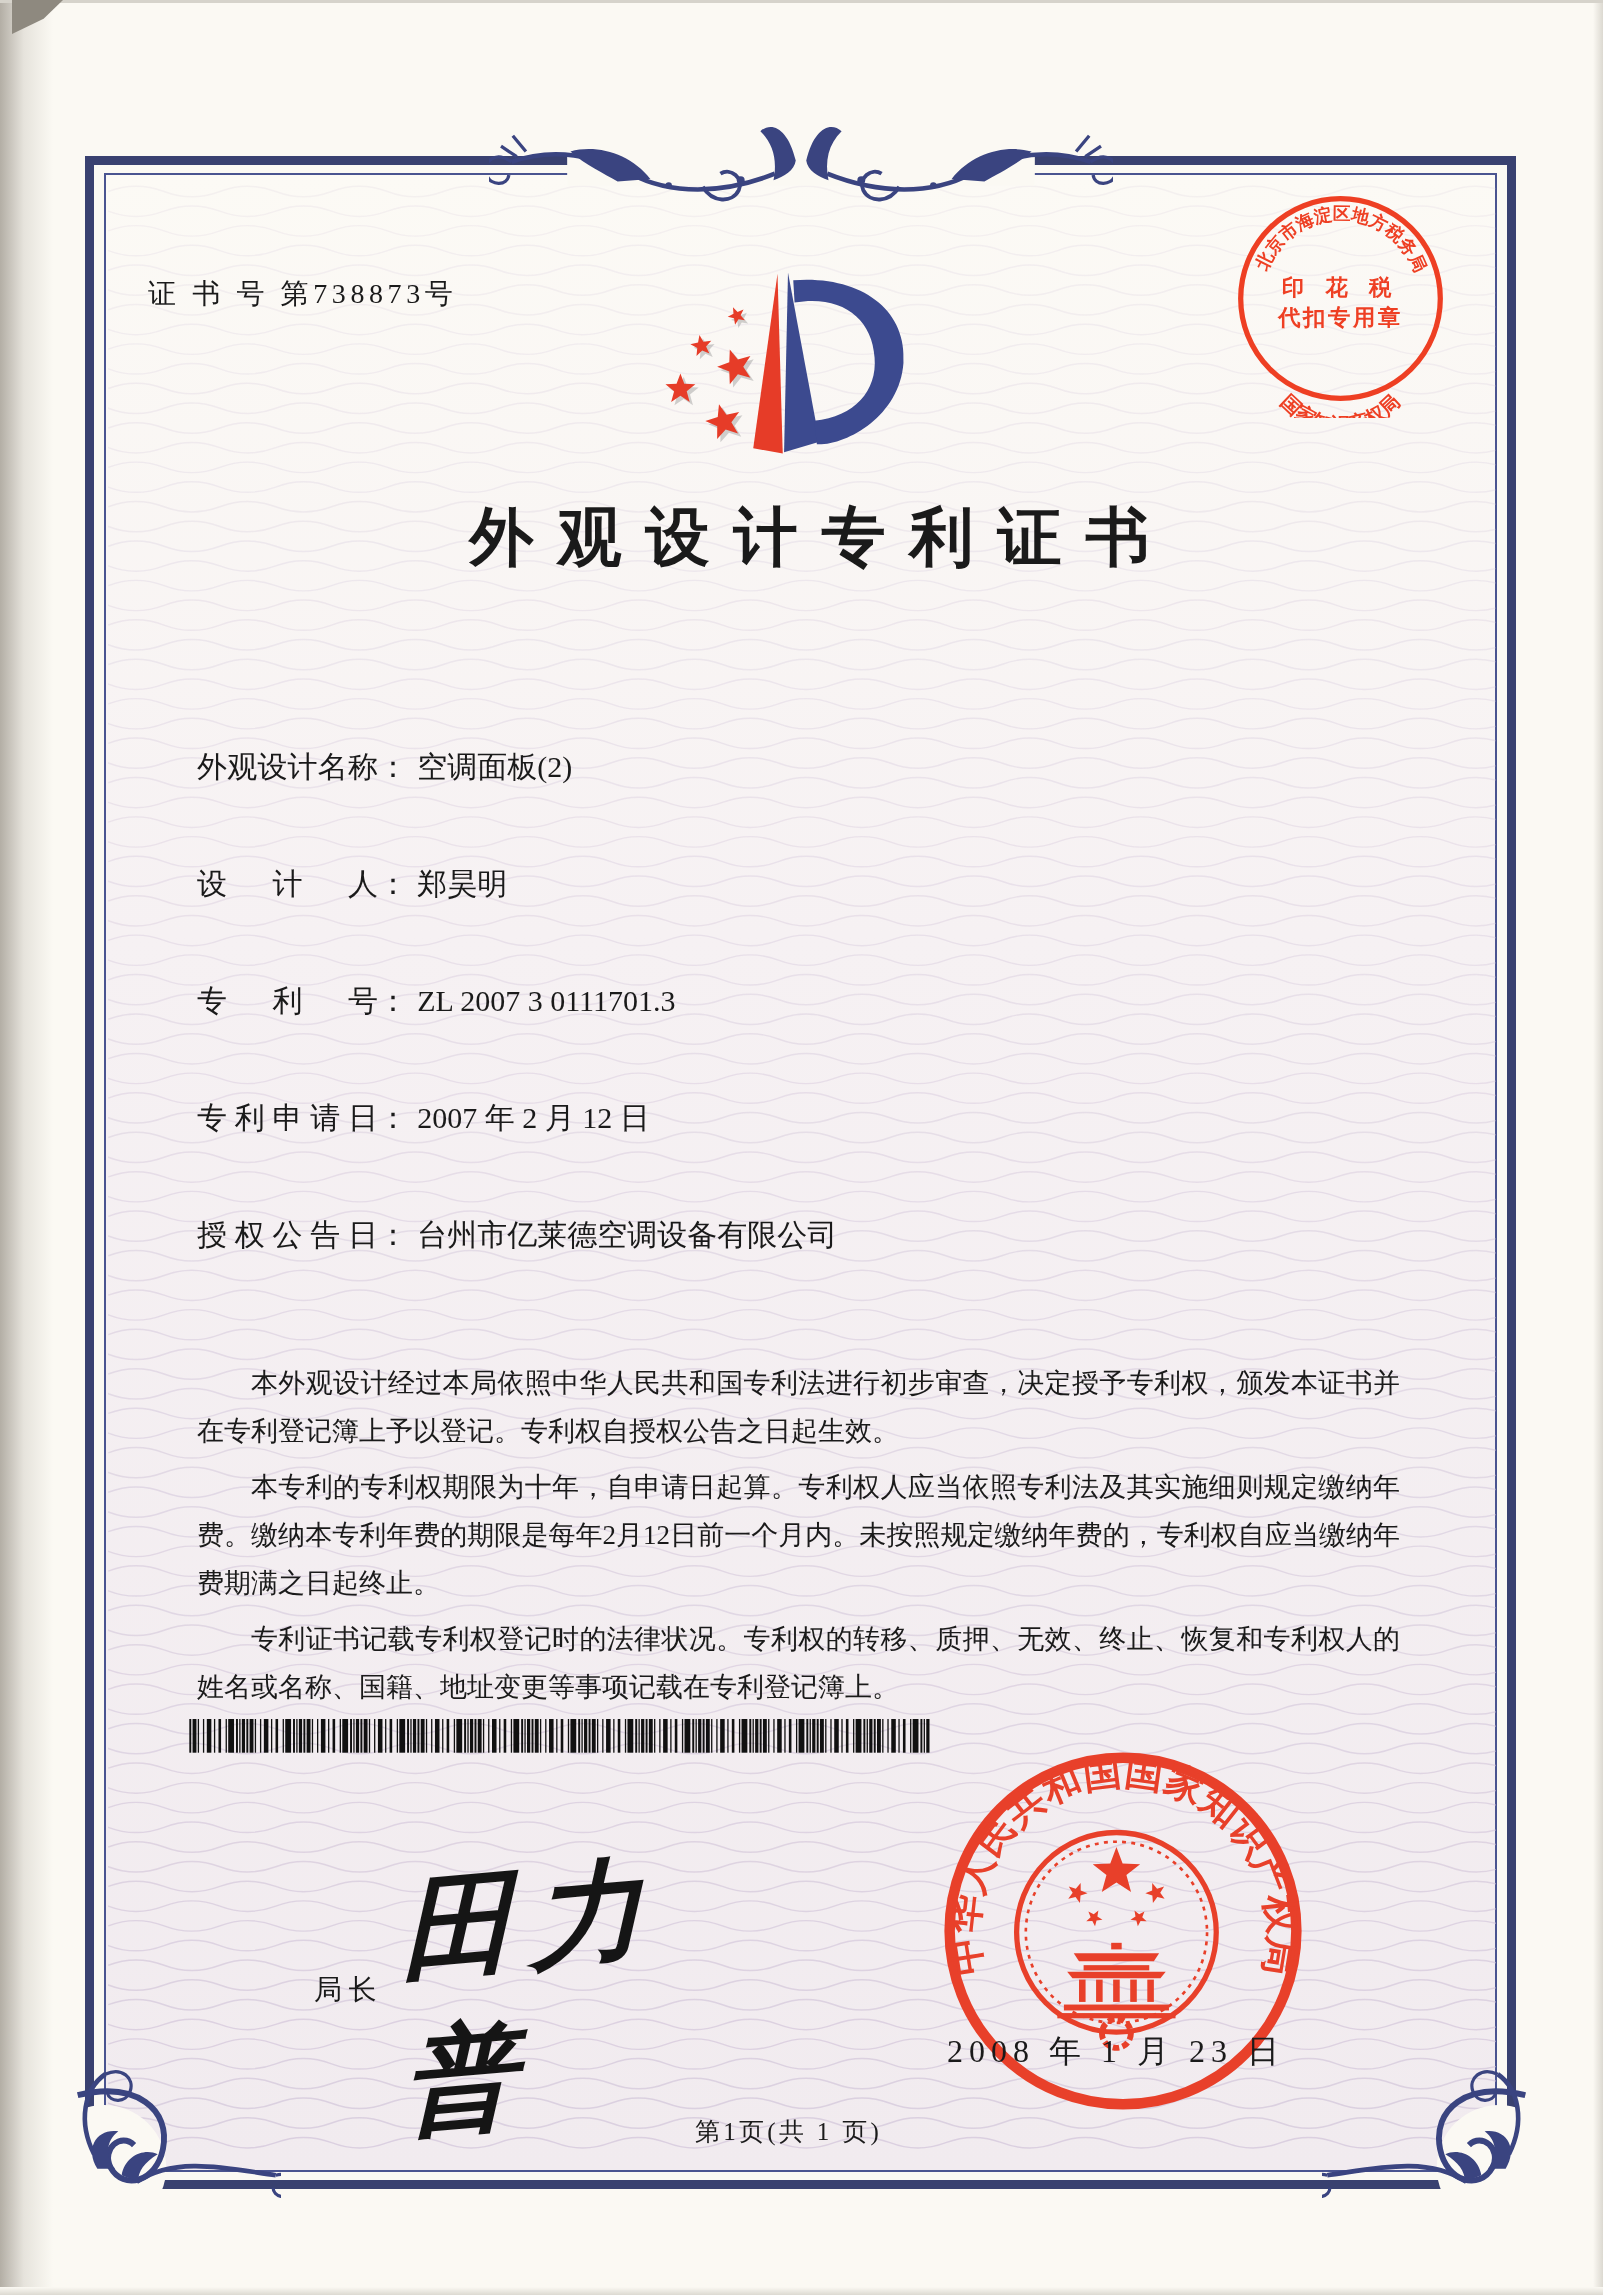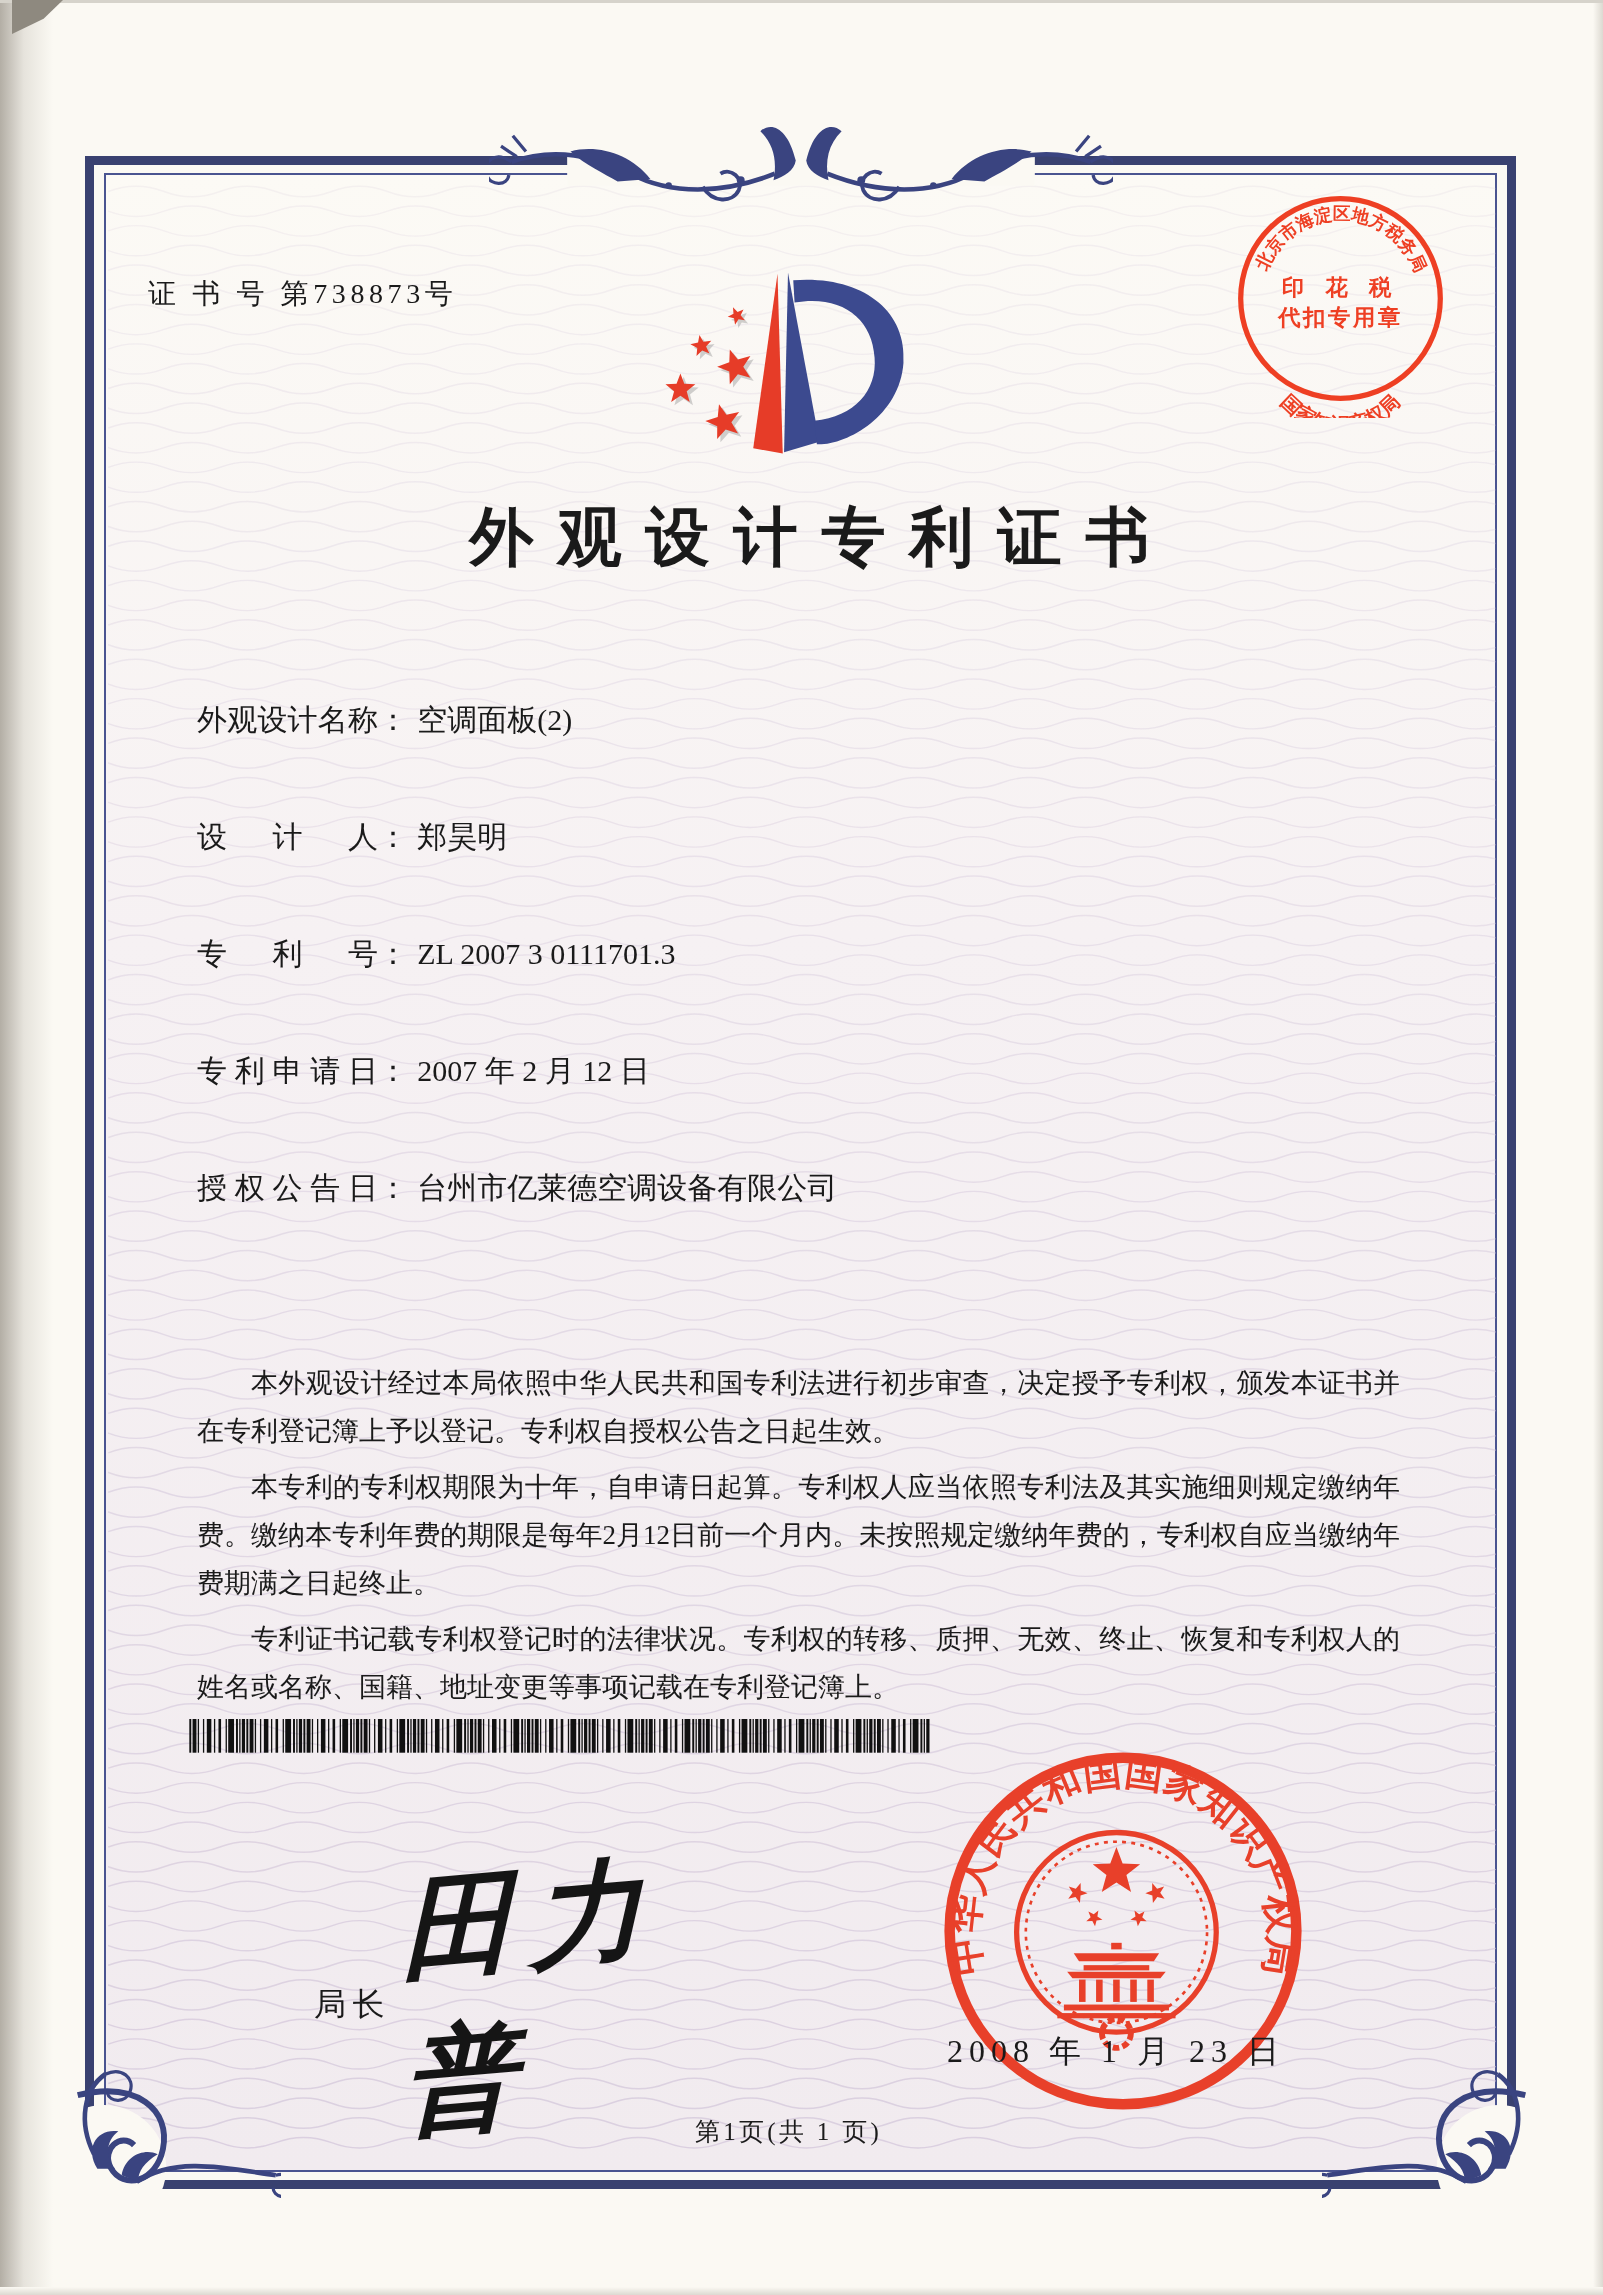--- a/index.html
+++ b/index.html
@@ -16,27 +16,27 @@
   #frame-outer{left:85px;top:156px;width:1413px;height:2015px;border:9.2px solid #394170;}
   #frame-inner{left:104px;top:173px;width:1389px;height:1995px;border:2.6px solid #4a5490;
                background:linear-gradient(#fcfaf5,#f6f1f3 38%,#f1ebef);}
   #waves-svg{left:108px;top:177px;}
   
   #cert-no{left:148px;top:275px;font-size:28px;letter-spacing:4.6px;z-index:10;}
   #title{left:0;top:494px;width:1603px;text-align:center;font-size:64px;font-weight:700;
          letter-spacing:24px;z-index:10;padding-left:20px;}
   #fields{left:197px;top:700px;width:1222px;z-index:10;}
   .field-row{height:117px;font-size:30px;white-space:nowrap;}
-  .field-label{display:inline-block;width:181px;text-align:justify;text-align-last:justify;}
+  .field-label{display:inline-block;width:181px;text-align:justify;text-align-last:justify;margin-top:47px;}
   .field-colon{display:inline-block;margin-right:9.2px;}
   #body-text{left:189px;top:1351px;width:1219px;font-size:27px;line-height:48px;
              text-align:justify;z-index:10;}
   #body-text p{margin:8px;text-indent:2em;}
   #barcode{left:184px;top:1719px;z-index:10;}
-  #director{left:314px;top:1971px;font-size:32px;letter-spacing:6.6px;z-index:10;margin-top:12px;}
+  #director{left:314px;top:1971px;font-size:28px;letter-spacing:6.6px;z-index:10;}
   #signature{left:401px;top:1840px;width:368px;font-size:113px;font-style:italic;font-weight:700;
              letter-spacing:17px;transform:rotate(-5deg) skewX(-4deg);color:#151515;z-index:10;}
   #seal-svg{left:926px;top:1734px;z-index:20;}
   #seal-date{left:947px;top:2030px;font-size:32px;letter-spacing:6px;z-index:30;}
   #footer{left:0;top:2115px;width:1577px;text-align:center;font-size:25px;letter-spacing:3.3px;z-index:10;}
   #tax-stamp-svg{left:1221px;top:179px;z-index:20;}
   #logo-svg{left:624px;top:217px;z-index:10;}
   #dragon-svg{left:489px;top:82px;z-index:5;}
   .corner-svg{z-index:6;}
   text,textPath{font-family:"Liberation Serif","DejaVu Serif",serif;}

